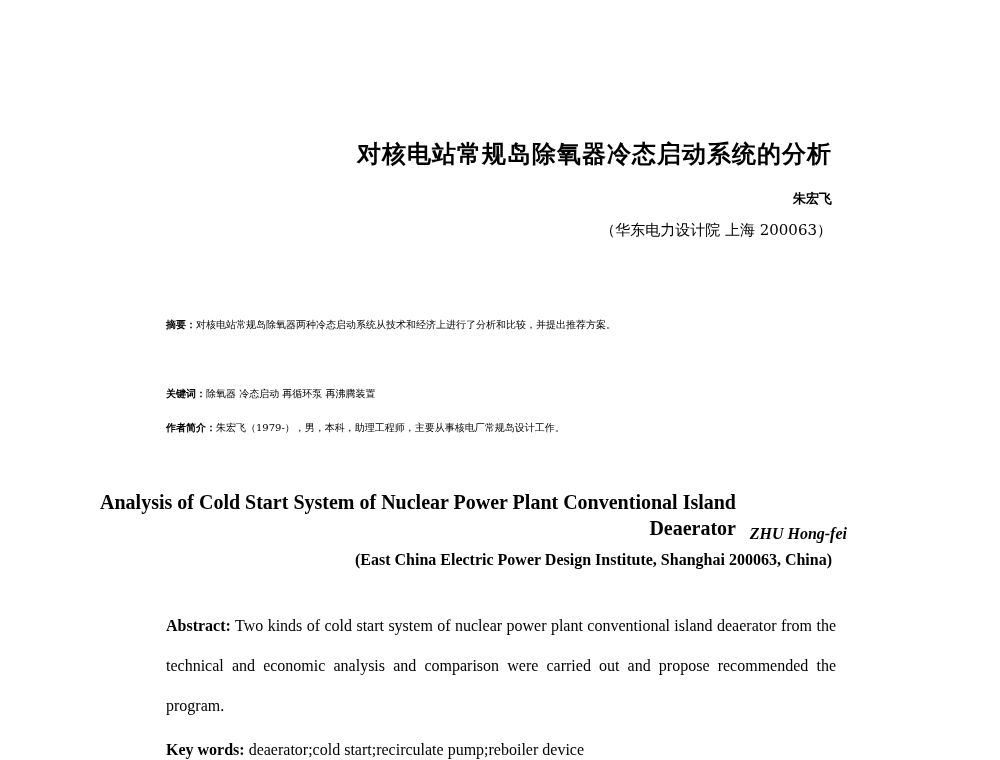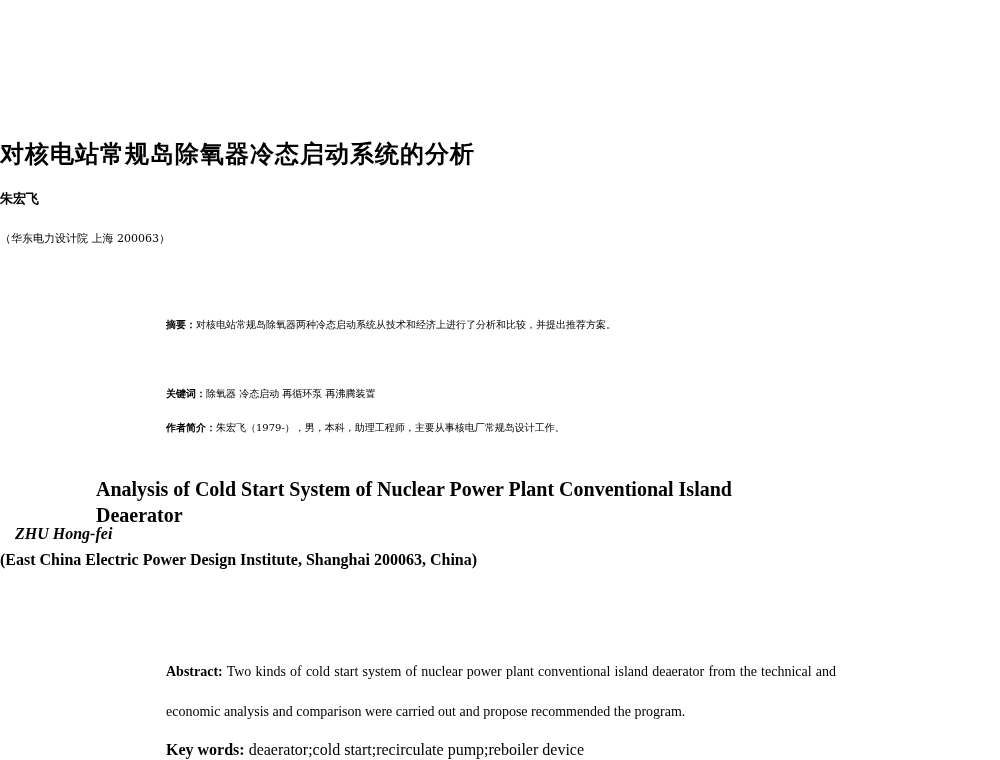--- a/index.html
+++ b/index.html
@@ -18,40 +18,40 @@
   .page {
     position: absolute;
     left: 0; top: 0;
     width: 1000px;
     height: 760px;
   }
   .center {
     position: absolute;
     left: 0;
     width: 832px;
-    text-align: left;
+    text-align: right;
     white-space: nowrap;
   }
   .zh-title {
     top: 138px;
     font-family: "DejaVu Sans", sans-serif;
     font-size: 24px;
     font-weight: bold;
     letter-spacing: 1px;
   }
   .zh-author {
     top: 190px;
     font-family: "DejaVu Sans", sans-serif;
     font-size: 13px;
     font-weight: bold;
   }
   .zh-affil {
-    top: 231px;
+    top: 221px;
     font-family: "DejaVu Serif", serif;
-    font-size: 11px;
+    font-size: 15px;
   }
   .block {
     position: absolute;
     left: 166px;
     width: 670px;
     font-size: 10px;
   }
   .zh-abstract {
     top: 304px;
     line-height: 42px;
@@ -91,23 +91,23 @@
     font-style: italic;
     padding-left: 15px;
   }
   .en-affil {
     top: 551px;
     font-family: "Liberation Serif", serif;
     font-size: 16px;
     font-weight: bold;
   }
   .en-abstract {
-    top: 652px;
+    top: 606px;
     font-family: "Liberation Serif", serif;
-    font-size: 14px;
+    font-size: 16px;
     line-height: 40px;
     text-align: justify;
     text-align-last: left;
   }
   .en-kw {
     top: 740px;
     font-family: "Liberation Serif", serif;
     font-size: 16px;
     line-height: 20px;
     white-space: nowrap;
@@ -131,21 +131,21 @@
 
   <div class="block zh-kw">
     <span class="lbl">关键词：</span><span class="zh-body">除氧器 冷态启动 再循环泵 再沸腾装置</span>
   </div>
 
   <div class="block zh-bio">
     <span class="lbl">作者简介：</span><span class="zh-body">朱宏飞（1979-），男，本科，助理工程师，主要从事核电厂常规岛设计工作。</span>
   </div>
 
   <div class="center en-title">
-    <div style="width:640px;margin:4px auto;">Analysis of Cold Start System of Nuclear Power Plant Conventional Island Deaerator</div>
+    <div style="width:640px;margin:17px auto;">Analysis of Cold Start System of Nuclear Power Plant Conventional Island Deaerator</div>
   </div>
   <div class="center en-author">ZHU Hong-fei</div>
   <div class="center en-affil">(East China Electric Power Design Institute, Shanghai 200063, China)</div>
 
   <div class="block en-abstract">
     <span class="en-lbl">Abstract:</span><span> Two kinds of cold start system of nuclear power plant conventional island deaerator from the technical and economic analysis and comparison were carried out and propose recommended the program.</span>
   </div>
 
   <div class="block en-kw">
     <span class="en-lbl">Key words:</span><span> deaerator;cold start;recirculate pump;reboiler device</span>

